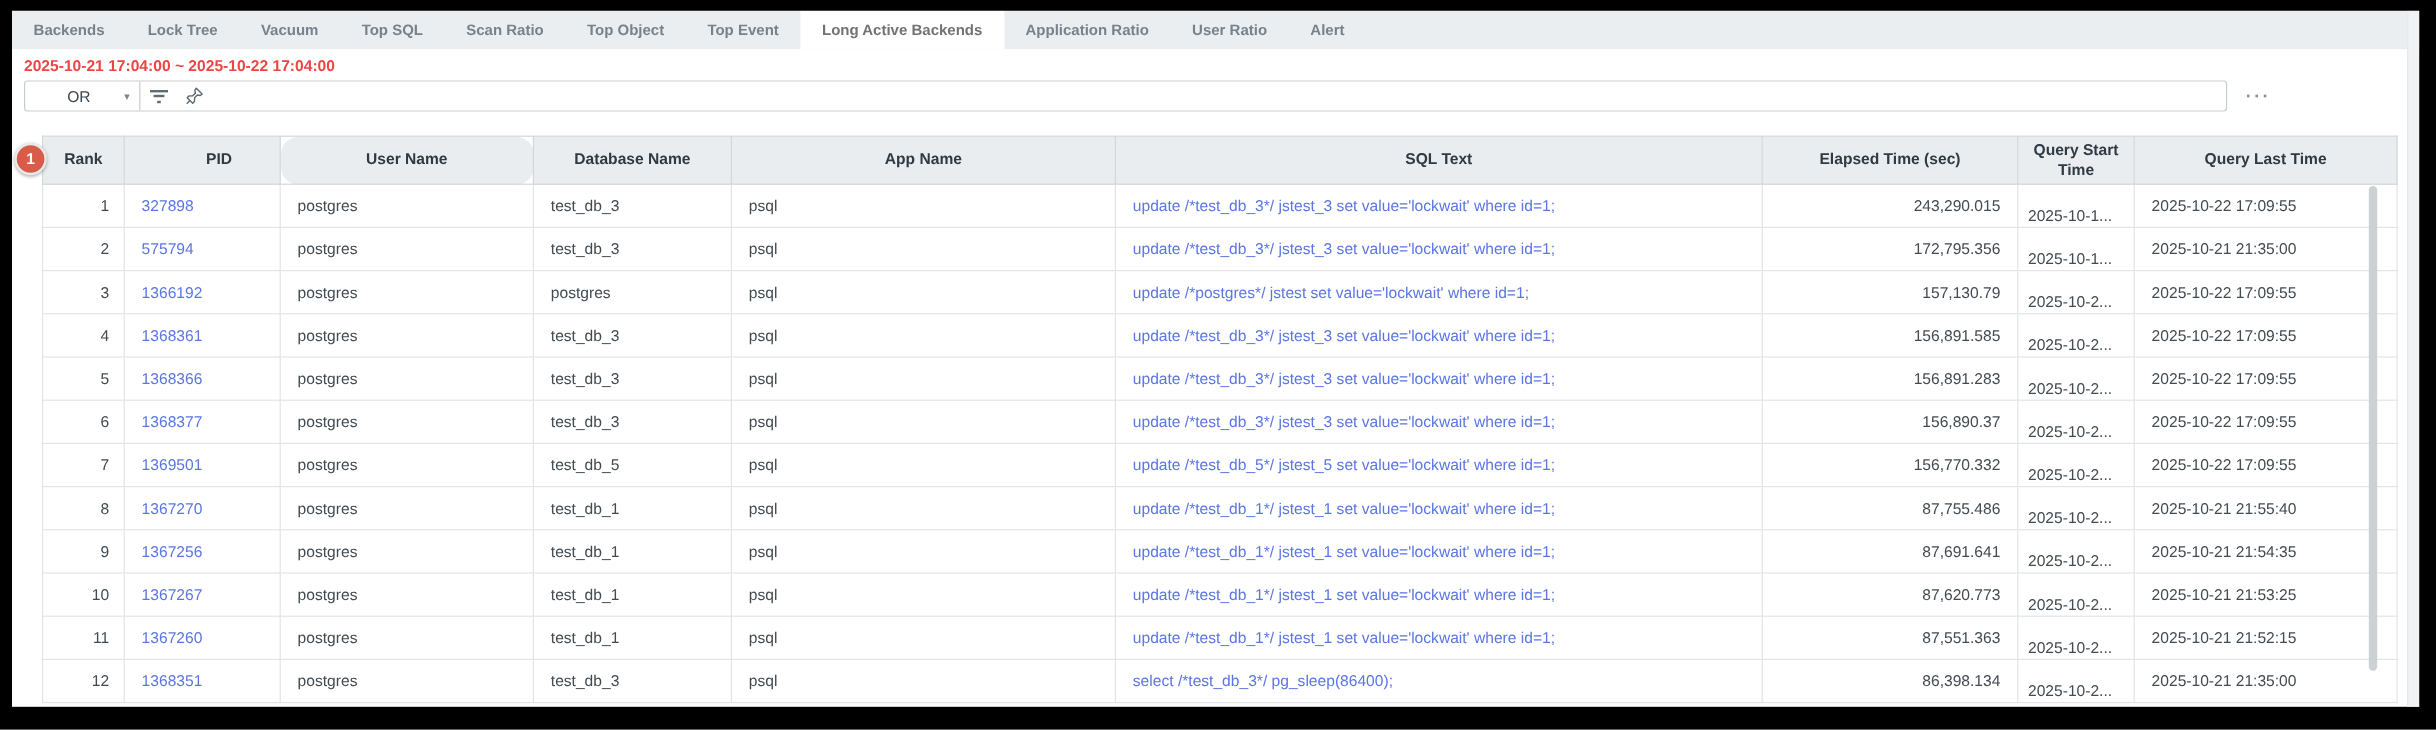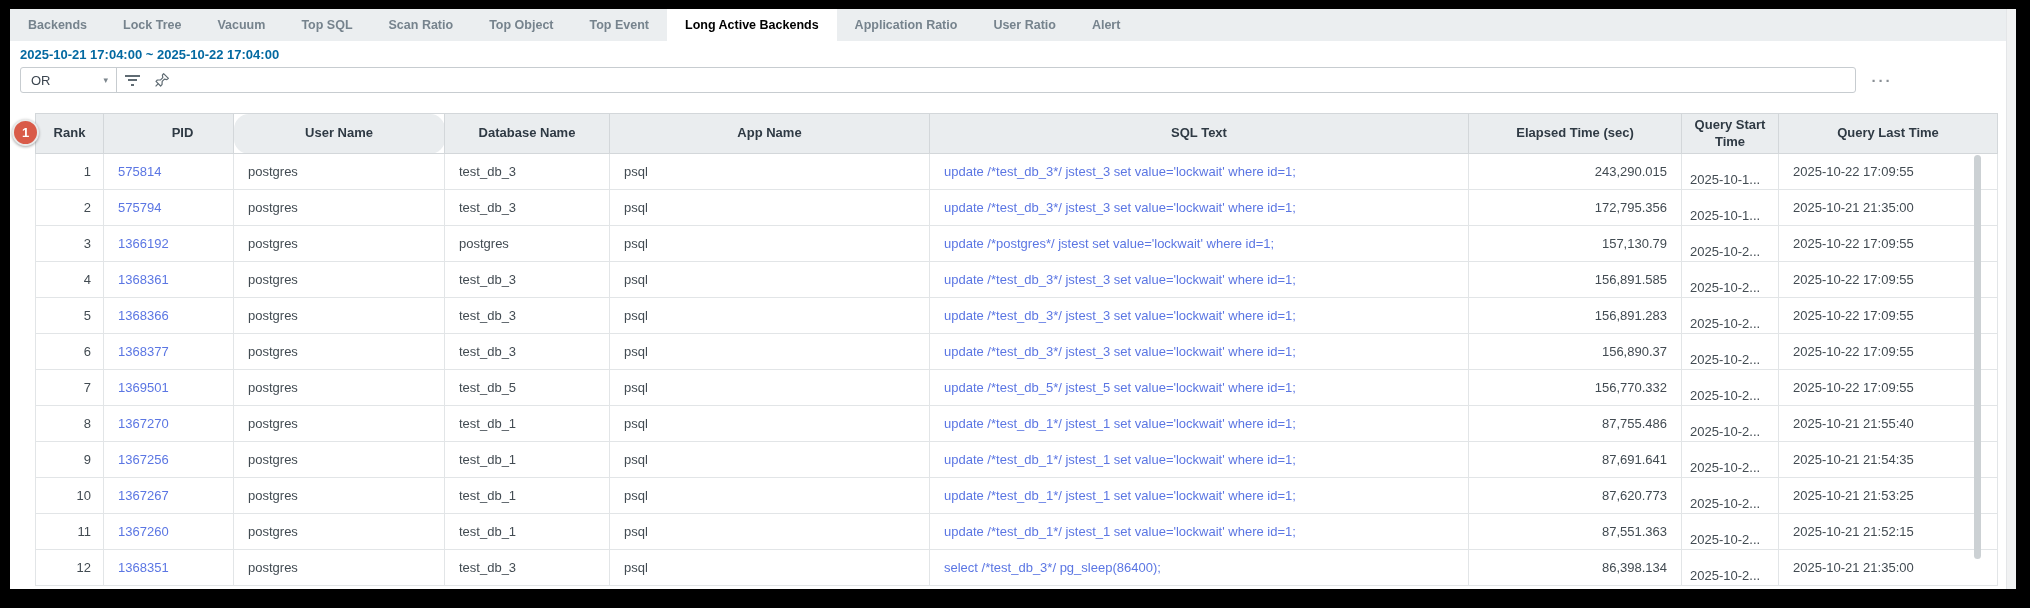--- a/index.html
+++ b/index.html
@@ -6,29 +6,29 @@
   body{
     width:2030px;height:608px;background:#000;position:relative;overflow:hidden;
     font-family:"Liberation Sans","DejaVu Sans",sans-serif;
   }
   .app{position:absolute;left:10px;top:9px;width:2006px;height:580px;background:#fff;overflow:hidden;}
 
   
   .tabbar{display:flex;align-items:stretch;height:32px;background:#ebeef0;}
   .tab{display:flex;align-items:center;padding:16px 18px;font-size:12.5px;font-weight:700;
        color:#76838d;cursor:pointer;white-space:nowrap;}
-  .tab.active{background:#fff;color:#000000;}
-
-  
-  .date-range{position:absolute;left:10px;top:38px;font-size:13px;color:#0369a1;font-weight:700;}
+  .tab.active{background:#fff;color:#737373;}
+
+  
+  .date-range{position:absolute;left:10px;top:38px;font-size:13px;color:#ef4444;font-weight:700;}
   .filterbar{position:absolute;left:10px;top:58px;width:1836px;height:26px;border:1px solid #c7ccd0;
              border-radius:3px;display:flex;align-items:stretch;background:#fff;box-sizing:border-box;}
   .op-select{display:flex;align-items:center;justify-content:space-between;width:96px;
              border-right:1px solid #c7ccd0;padding:0 8px 0 10px;box-sizing:border-box;cursor:pointer;}
-  .op-label{font-size:13px;color:#3c4650;}
+  .op-label{font-size:13px;color:#3c4650;margin-left:25px;}
   .caret{font-size:9px;color:#7c868d;line-height:1;}
   .fb-icon{display:flex;align-items:center;justify-content:center;width:30px;cursor:pointer;}
   .filter-glyph{display:inline-block;width:15px;}
   .filter-glyph span{display:block;background:#5f6b73;height:2px;margin:2.5px auto;}
   .filter-glyph .l1{width:15px;}
   .filter-glyph .l2{width:9px;}
   .filter-glyph .l3{width:3px;}
   .more-btn{position:absolute;left:1854px;top:58px;width:36px;height:26px;display:flex;align-items:center;
             justify-content:center;font-size:15px;font-weight:700;letter-spacing:2px;color:#8a9095;cursor:pointer;}
 
@@ -111,21 +111,21 @@
           <th style="width: 320px;">App Name</th>
           <th style="width: 539px;">SQL Text</th>
           <th style="width: 213px;">Elapsed Time (sec)</th>
           <th style="width: 97px;">Query Start Time</th>
           <th style="width: 219px;">Query Last Time</th>
         </tr>
       </thead>
     <tbody>
         <tr>
           <td class="col-rank right">1</td>
-          <td class="col-pid link">575814</td>
+          <td class="col-pid link">327898</td>
           <td class="col-user">postgres</td>
           <td class="col-db">test_db_3</td>
           <td class="col-app">psql</td>
           <td class="col-sql link">update /*test_db_3*/ jstest_3 set value='lockwait' where id=1;</td>
           <td class="col-elapsed right">243,290.015</td>
           <td class="col-qstart">2025-10-1...</td>
           <td class="col-qlast">2025-10-22 17:09:55</td>
         </tr>
         <tr>
           <td class="col-rank right">2</td>

